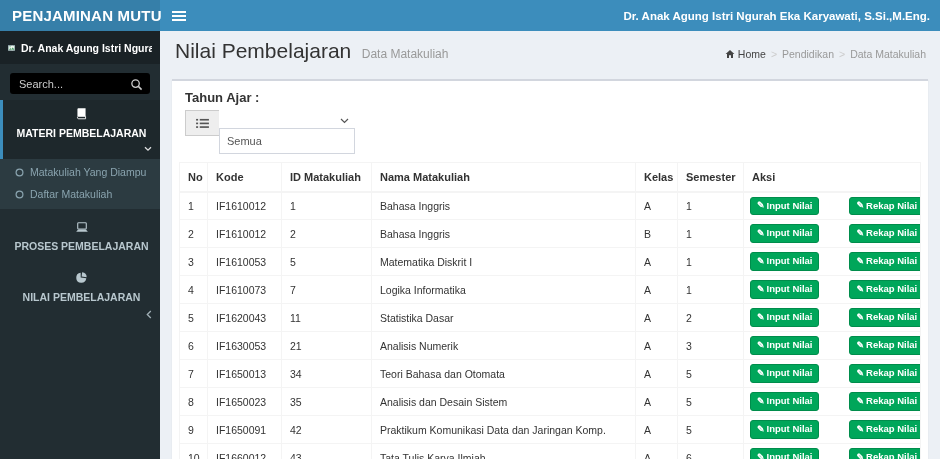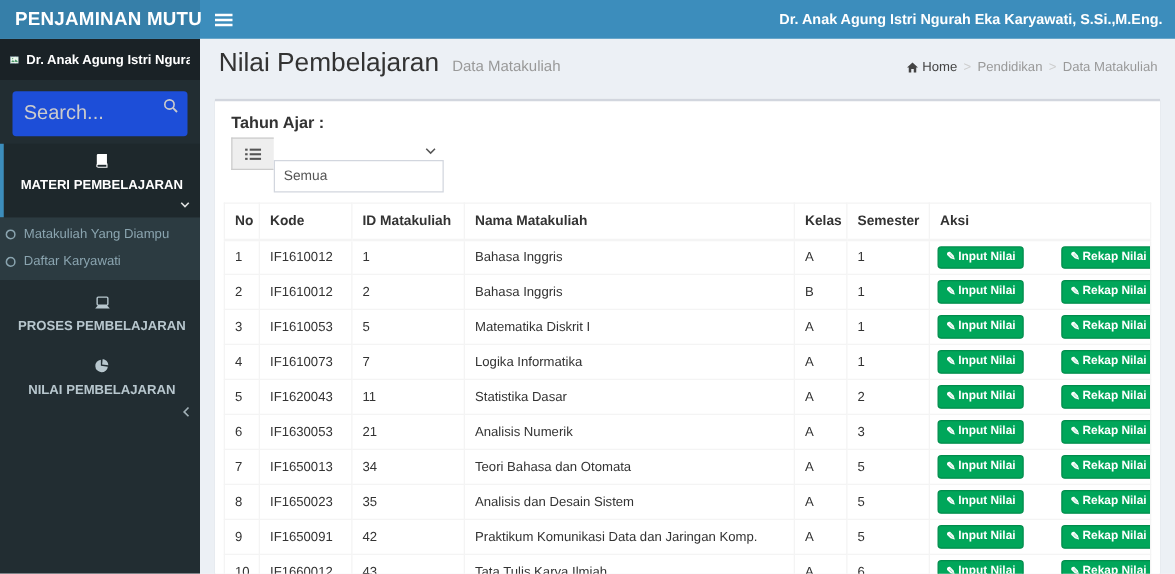--- a/index.html
+++ b/index.html
@@ -15,32 +15,32 @@
   .navbar-main { flex:1; display:flex; align-items:center; justify-content:space-between; }
   .sidebar-toggle { padding:9px 12px; cursor:pointer; display:flex; flex-direction:column; gap:2px; }
   .sidebar-toggle span { display:block; width:14px; height:2px; background:#fff; }
   .navbar-user { color:#fff; font-size:11.5px; font-weight:bold; padding:0 10px; cursor:pointer; }
 
   
   .sidebar { position:absolute; top:31px; left:0; width:160px; height:428px; background:#222d32; z-index:10; }
   .user-panel { background:#1a2226; padding:9px 8px; display:flex; align-items:center; gap:6px; height:33px; overflow:hidden; }
   .user-panel .uname { color:#fff; font-size:10.5px; font-weight:bold; white-space:nowrap; overflow:hidden; }
   .search-form { margin:9px 10px 6px; position:relative; }
-  .search-form input { width:100%; height:36px; background:#1d4ed8; border:none; border-radius:3px;
-                       color:#ccc; font-size:16px; padding:0 26px 0 9px; outline:none; font-family:inherit; }
+  .search-form input { width:100%; height:21px; background:#000000; border:none; border-radius:3px;
+                       color:#ccc; font-size:11px; padding:0 26px 0 9px; outline:none; font-family:inherit; }
   .search-form input::placeholder { color:#ccc; }
   .search-btn { position:absolute; right:7px; top:5px; color:#ccc; background:none; border:none; padding:0; cursor:pointer; }
   .nav-label { color:#4b646f; font-size:10px; font-weight:bold; padding:9px 10px 7px; letter-spacing:.4px; }
   .menu-item { display:flex; align-items:center; gap:7px; padding:7px 8px 7px 8px; color:#b8c7ce;
                font-size:10.5px; font-weight:bold; border-left:3px solid transparent; cursor:pointer; white-space:nowrap;flex-direction:column; }
   .menu-item.active { background:#1e282c; border-left-color:#3c8dbc; color:#fff; }
   .menu-item .mi-icon { display:flex; width:14px; justify-content:center; flex:none; }
   .caret { margin-left:auto; display:flex; color:inherit; opacity:.85; }
   .treeview-menu { background:#2c3b41; padding:2px 0 4px; }
-  .treeview-item { display:flex; align-items:center; gap:6px; padding:5px 8px 5px 4px; color:#8aa4af;
+  .treeview-item { display:flex; align-items:center; gap:6px; padding:5px 8px 5px 15px; color:#8aa4af;
                    font-size:10.5px; cursor:pointer; white-space:nowrap; }
   .treeview-item svg { flex:none; }
   .mt6 { margin-top:5px; }
 
   
   .content-wrapper { position:absolute; top:31px; left:160px; width:780px; height:428px; background:#ecf0f5; }
   .content-header { position:relative; padding:7px 15px 0; height:40px; }
   .page-title { font-size:21px; font-weight:normal; color:#333; display:inline; line-height:26px; }
   .page-subtitle { font-size:12px; color:#999; margin-left:6px; }
   .breadcrumb { position:absolute; right:14px; top:17px; font-size:10.5px; display:flex; align-items:center; gap:5px; }
@@ -130,21 +130,21 @@
     <div class="treeview-item">
       <svg width="9" height="9" viewBox="0 0 9 9">
         <circle cx="4.5" cy="4.5" r="3.4" fill="none" stroke="currentColor" stroke-width="1.2"></circle>
         </svg>
       <span>Matakuliah Yang Diampu</span>
     </div>
     <div class="treeview-item">
       <svg width="9" height="9" viewBox="0 0 9 9">
         <circle cx="4.5" cy="4.5" r="3.4" fill="none" stroke="currentColor" stroke-width="1.2"></circle>
         </svg>
-      <span>Daftar Karyawati</span>
+      <span>Daftar Matakuliah</span>
     </div>
   </div>
 
   <div class="menu-item mt6">
     <span class="mi-icon">
       <svg width="14" height="12" viewBox="0 0 16 14">
         <rect x="3" y="2" width="10" height="7.5" rx="1" fill="none" stroke="currentColor" stroke-width="1.3"></rect>
         <path d="M1.2 12.5h13.6l-2-2.2H3.2z" fill="currentColor"></path>
       </svg>
     </span>

